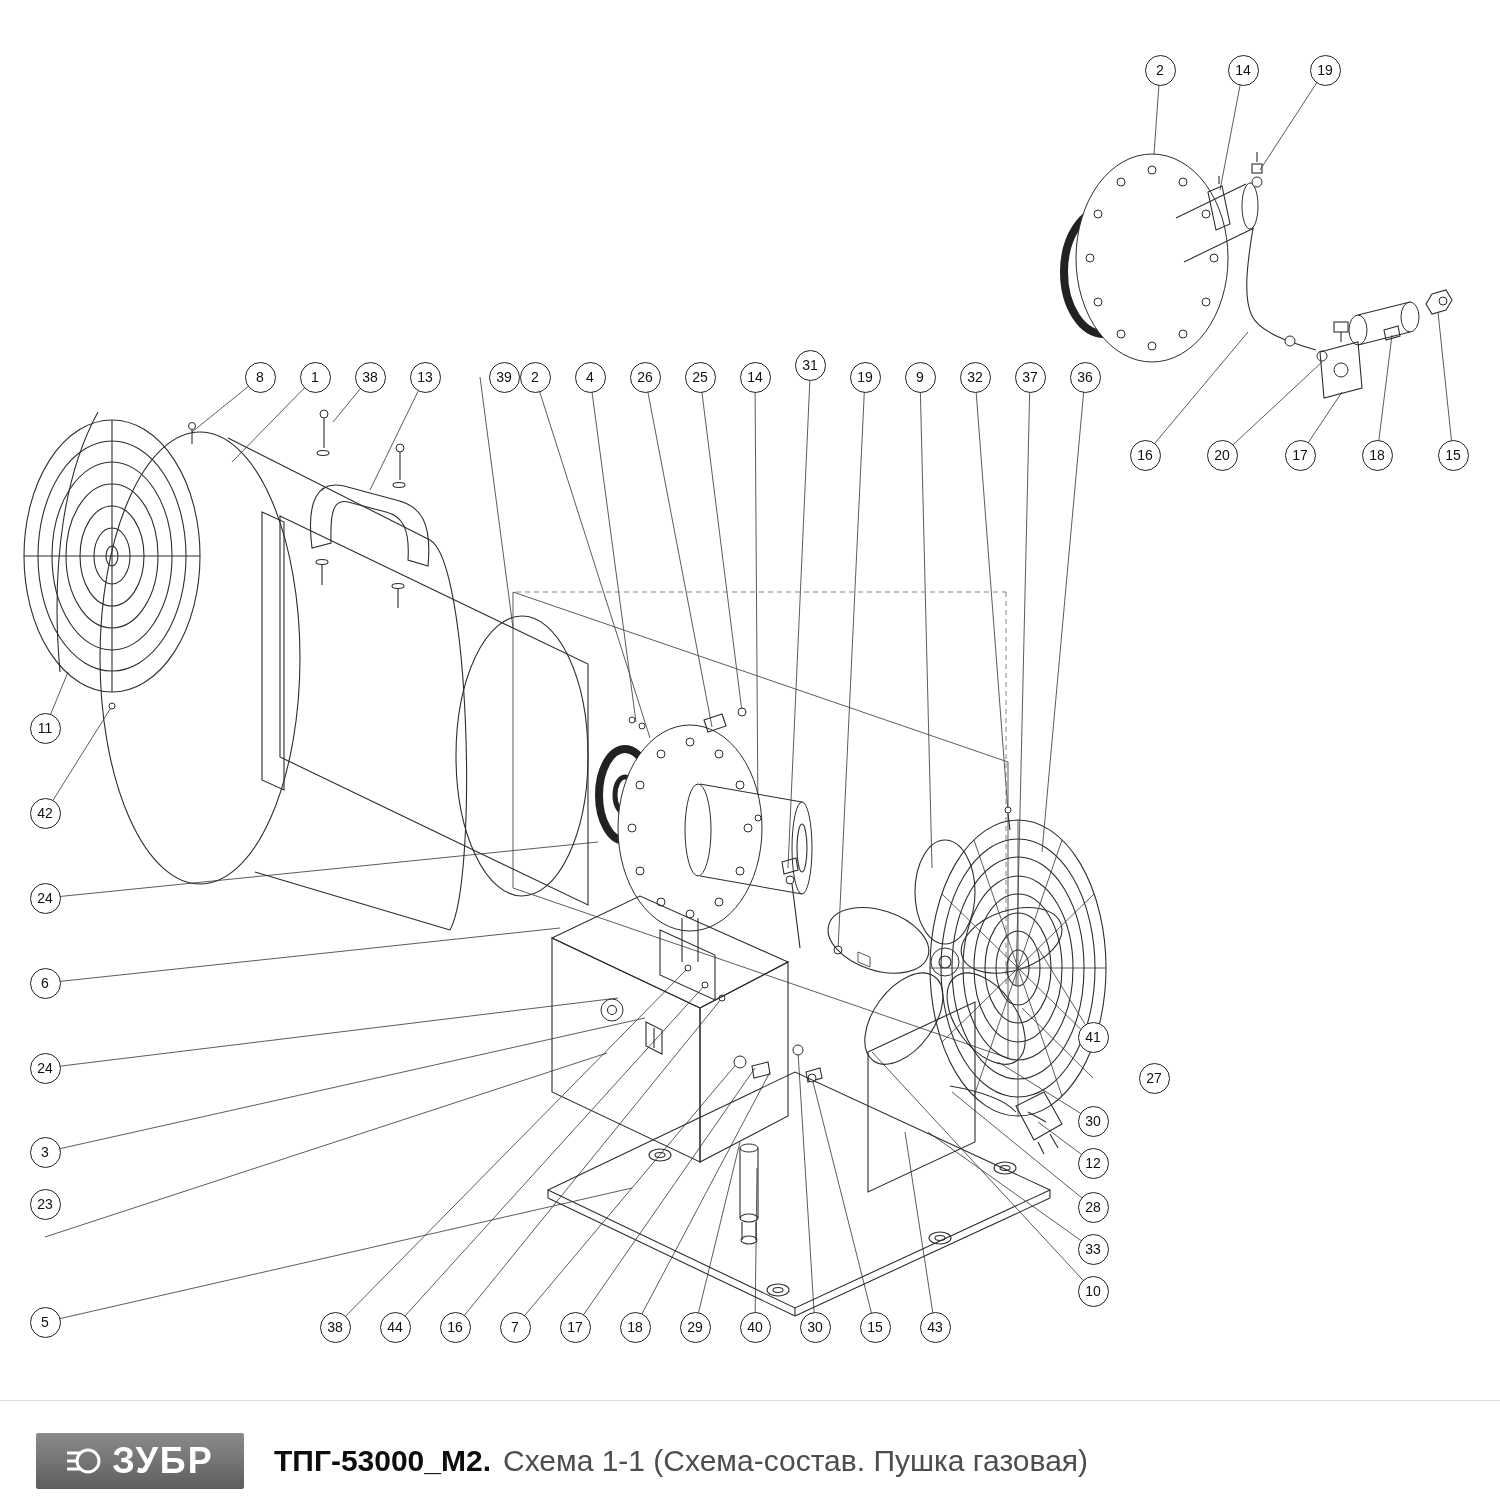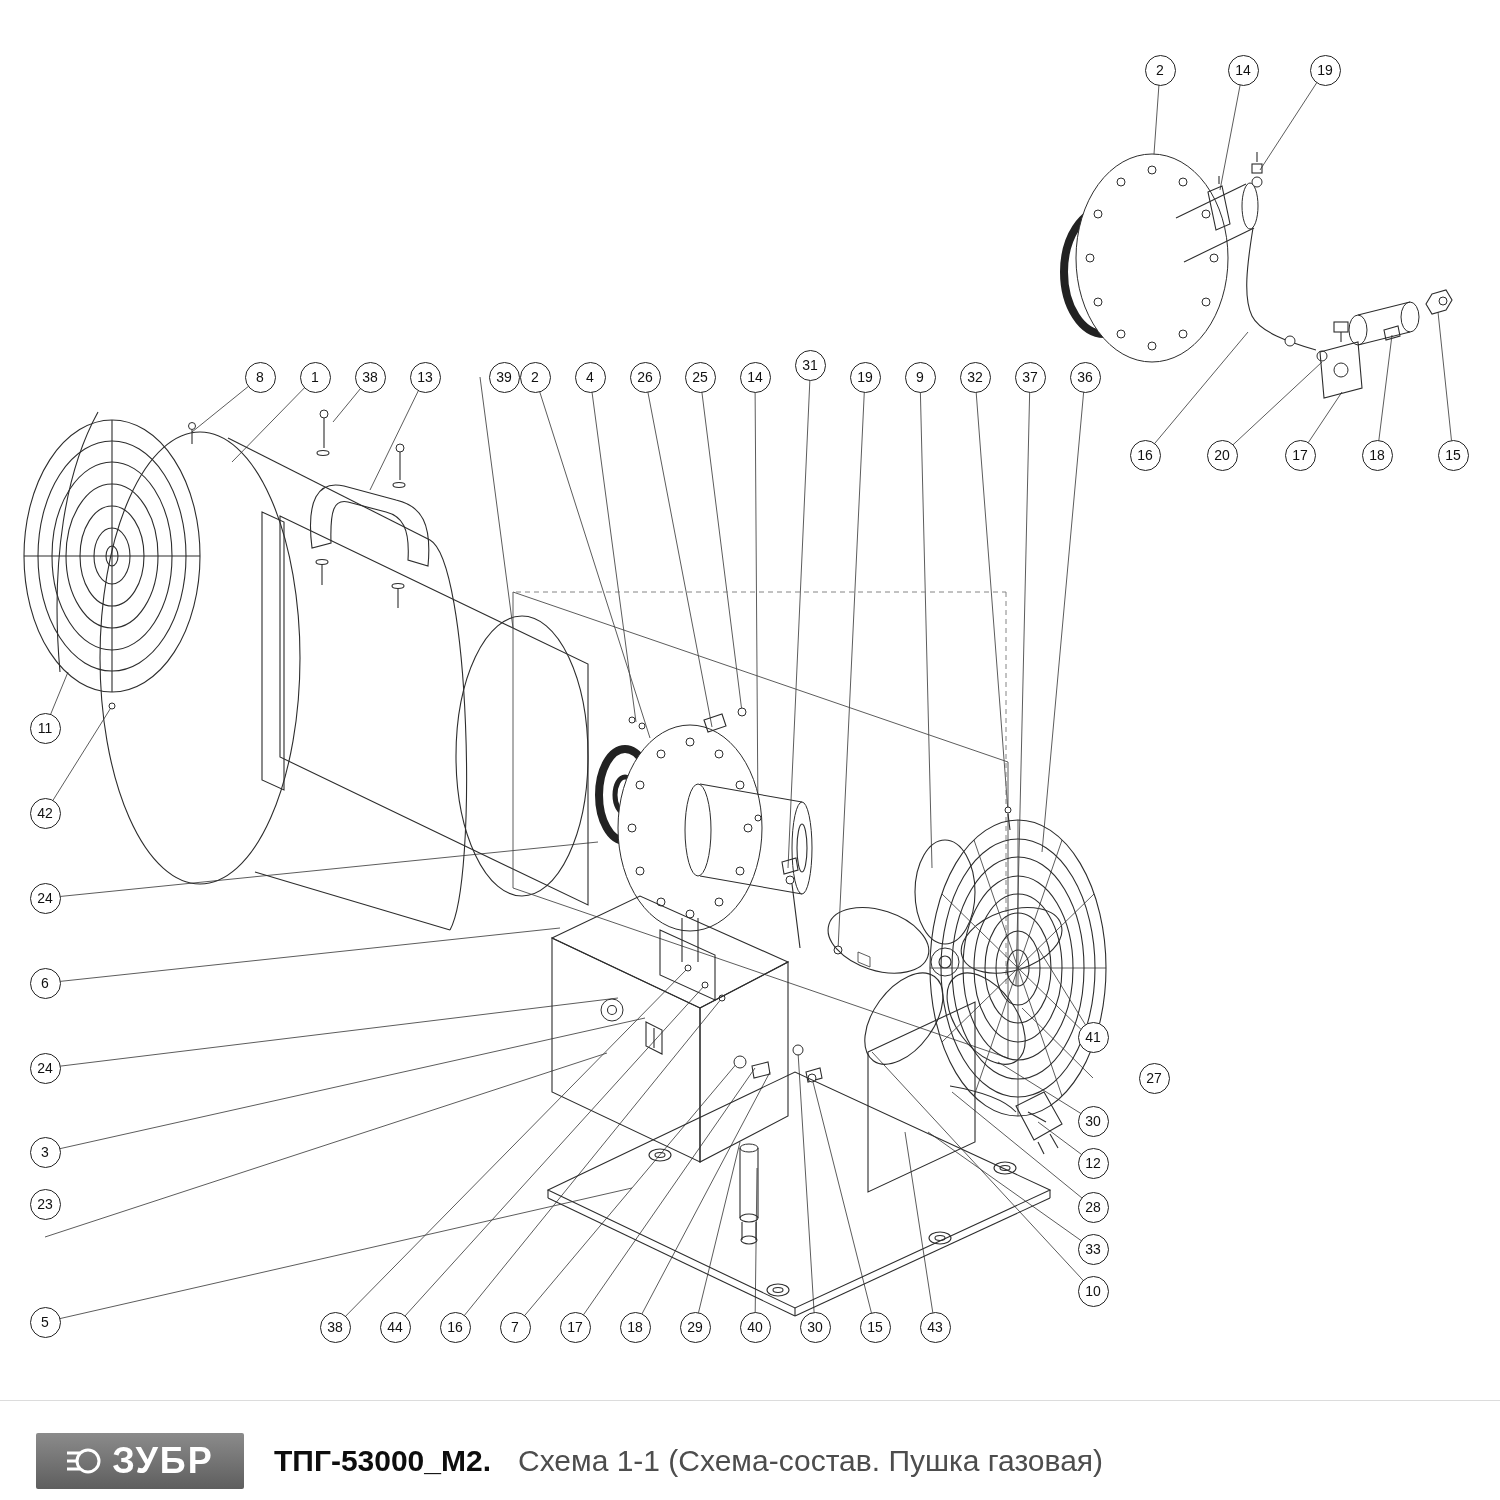--- a/index.html
+++ b/index.html
@@ -16,21 +16,21 @@
   .dash{stroke:#777;stroke-width:0.9;stroke-dasharray:5 4;fill:none}
   .balloon{position:absolute;width:31px;height:31px;margin-left:-15.5px;margin-top:-15.5px;
     border:1.5px solid #222;border-radius:50%;background:#fff;display:flex;align-items:center;
     justify-content:center;font-size:14px;color:#111;z-index:5}
   .footer{position:absolute;left:0;top:1400px;width:1500px;height:120px;border-top:1px solid #dcdcdc;
     background:#fff;display:flex;align-items:center;gap:30px;padding-left:36px}
   .brand-box{width:208px;height:56px;background:linear-gradient(#8b8b8b,#5e5e5e);display:flex;
     align-items:center;justify-content:center;gap:10px;border-radius:2px;flex:0 0 auto}
   .brand-text{color:#fff;font-size:36px;font-weight:bold;letter-spacing:2px}
   .title-line{font-size:30px;color:#4d4d4d;white-space:nowrap}
-  .model{font-weight:bold;color:#0d0d0d;margin-right:27px}
+  .model{font-weight:bold;color:#0d0d0d;margin-right:12px}
 </style>
 </head>
 <body>
 
 <div class="page">
 
   <svg class="diagram-svg" width="1500" height="1500" viewBox="0 0 1500 1500">
 
     <g class="lead">
       <line x1="260" y1="377" x2="192" y2="432"></line>

